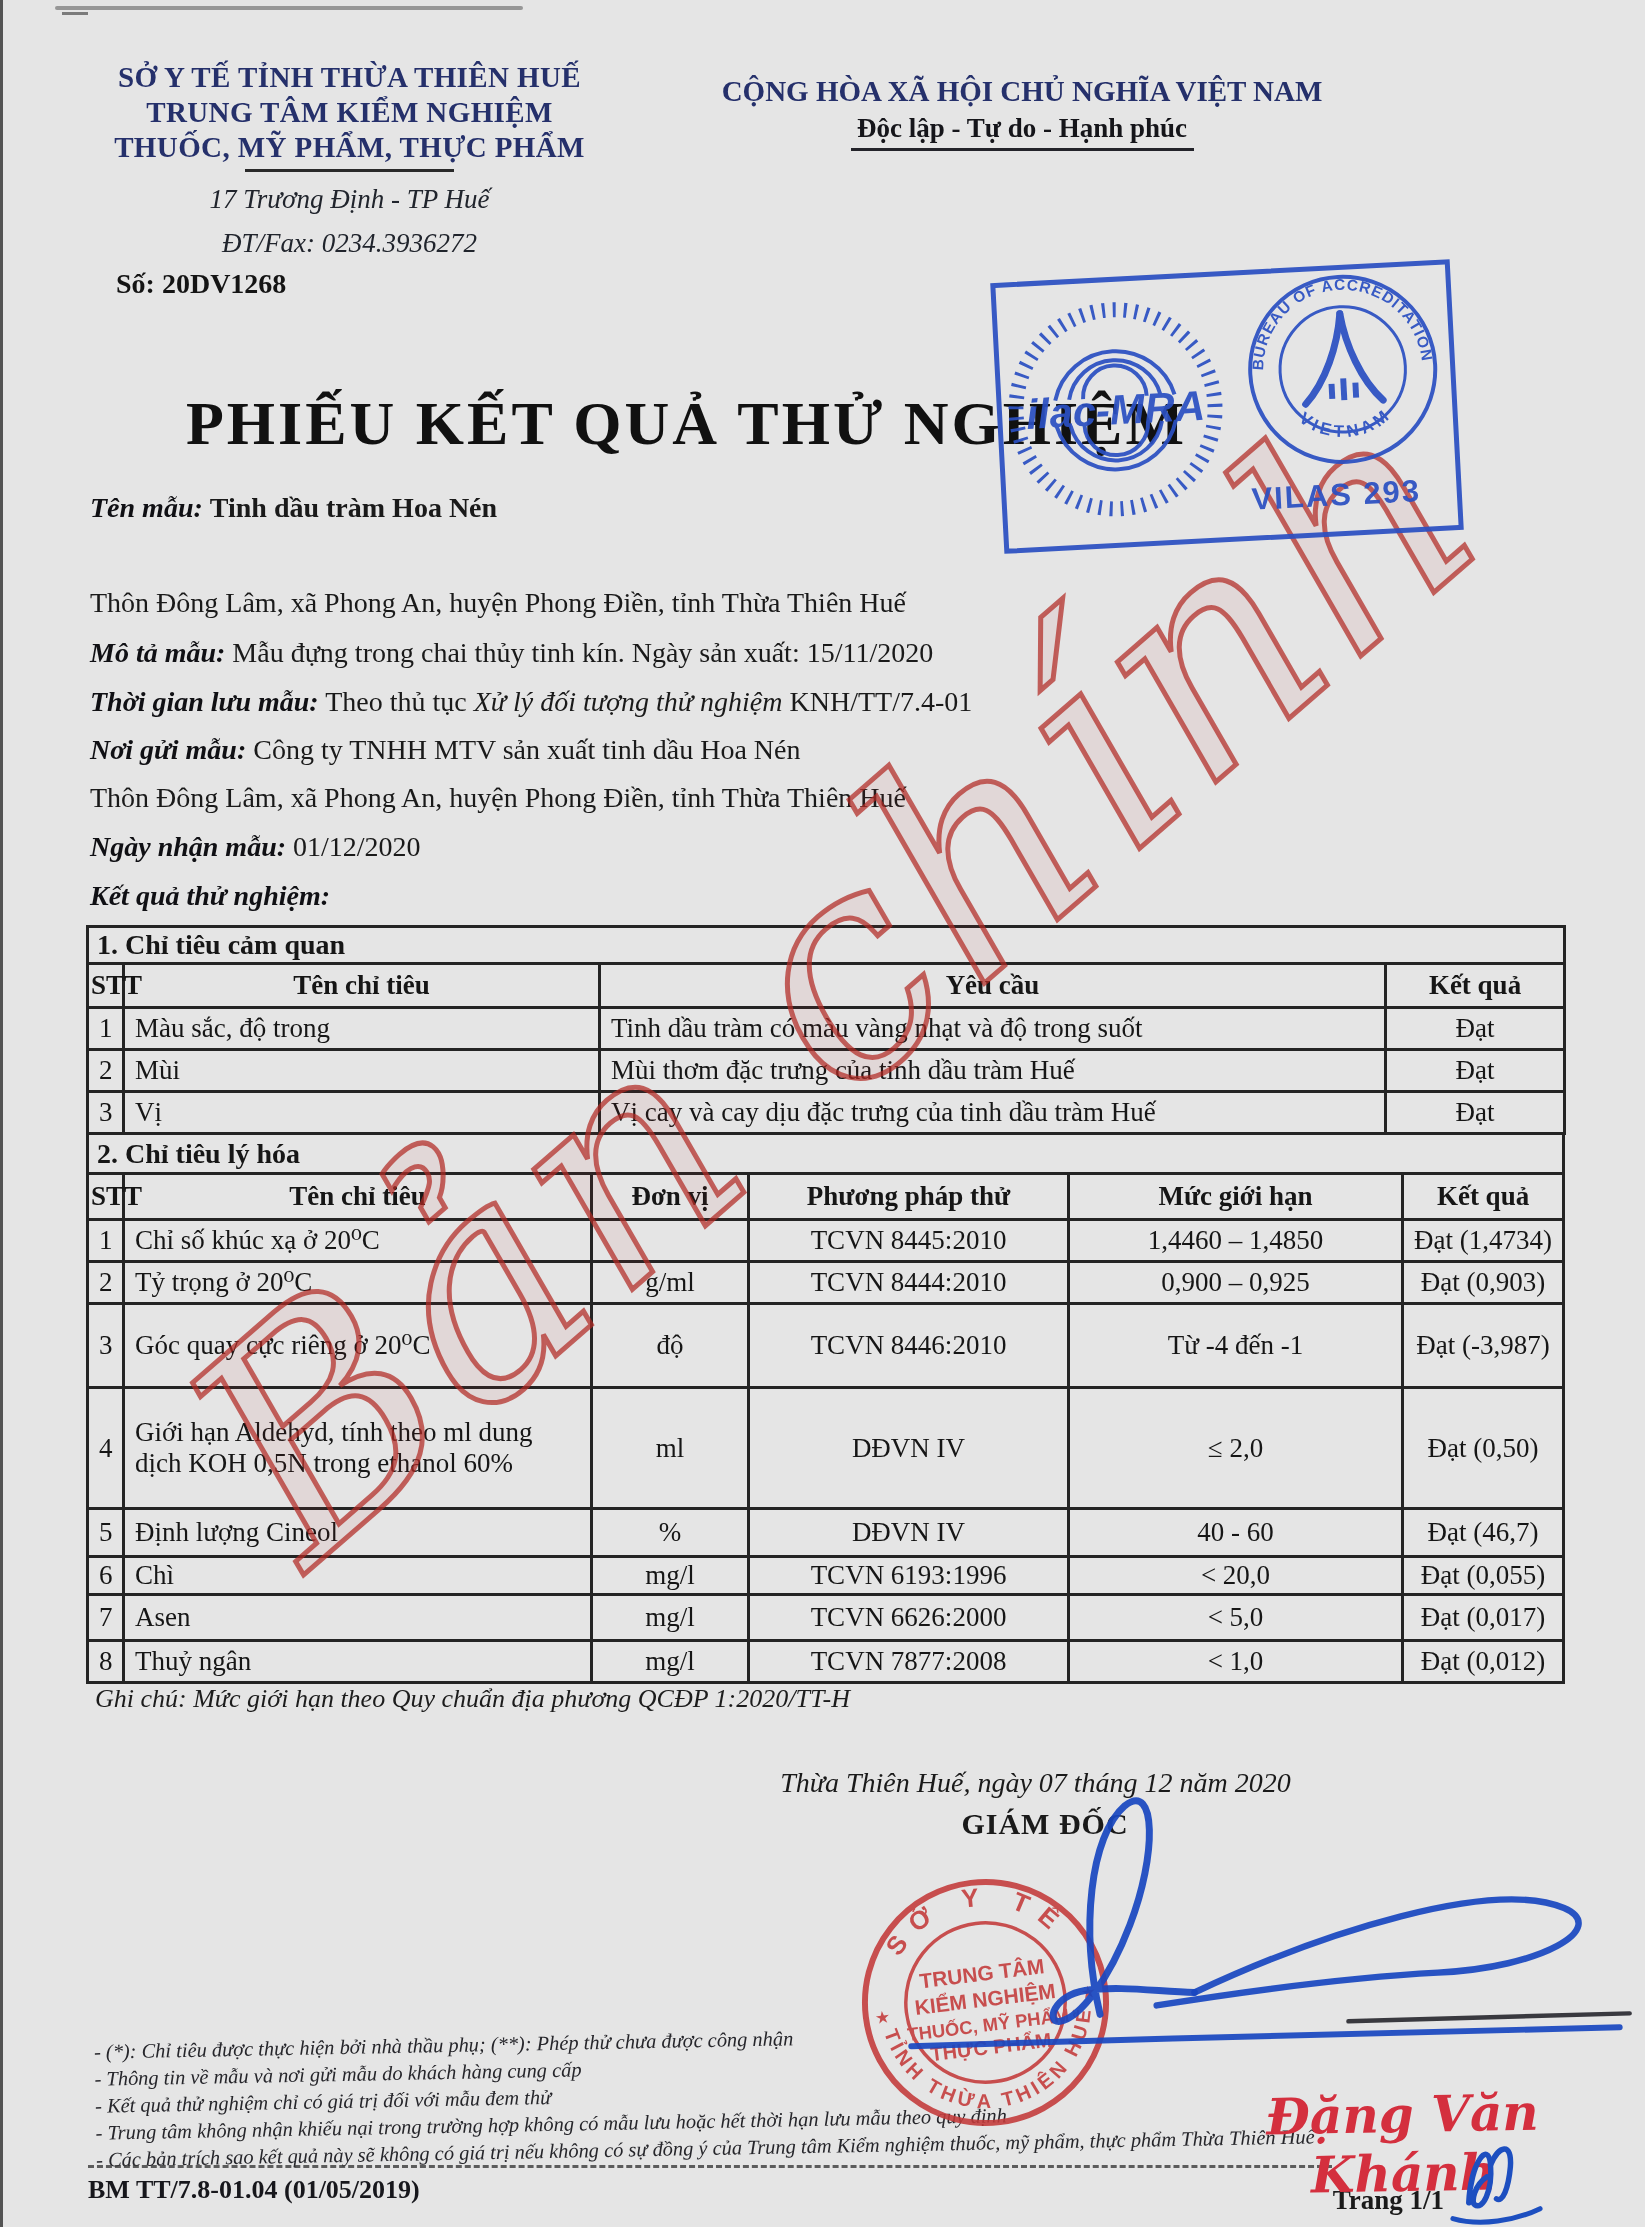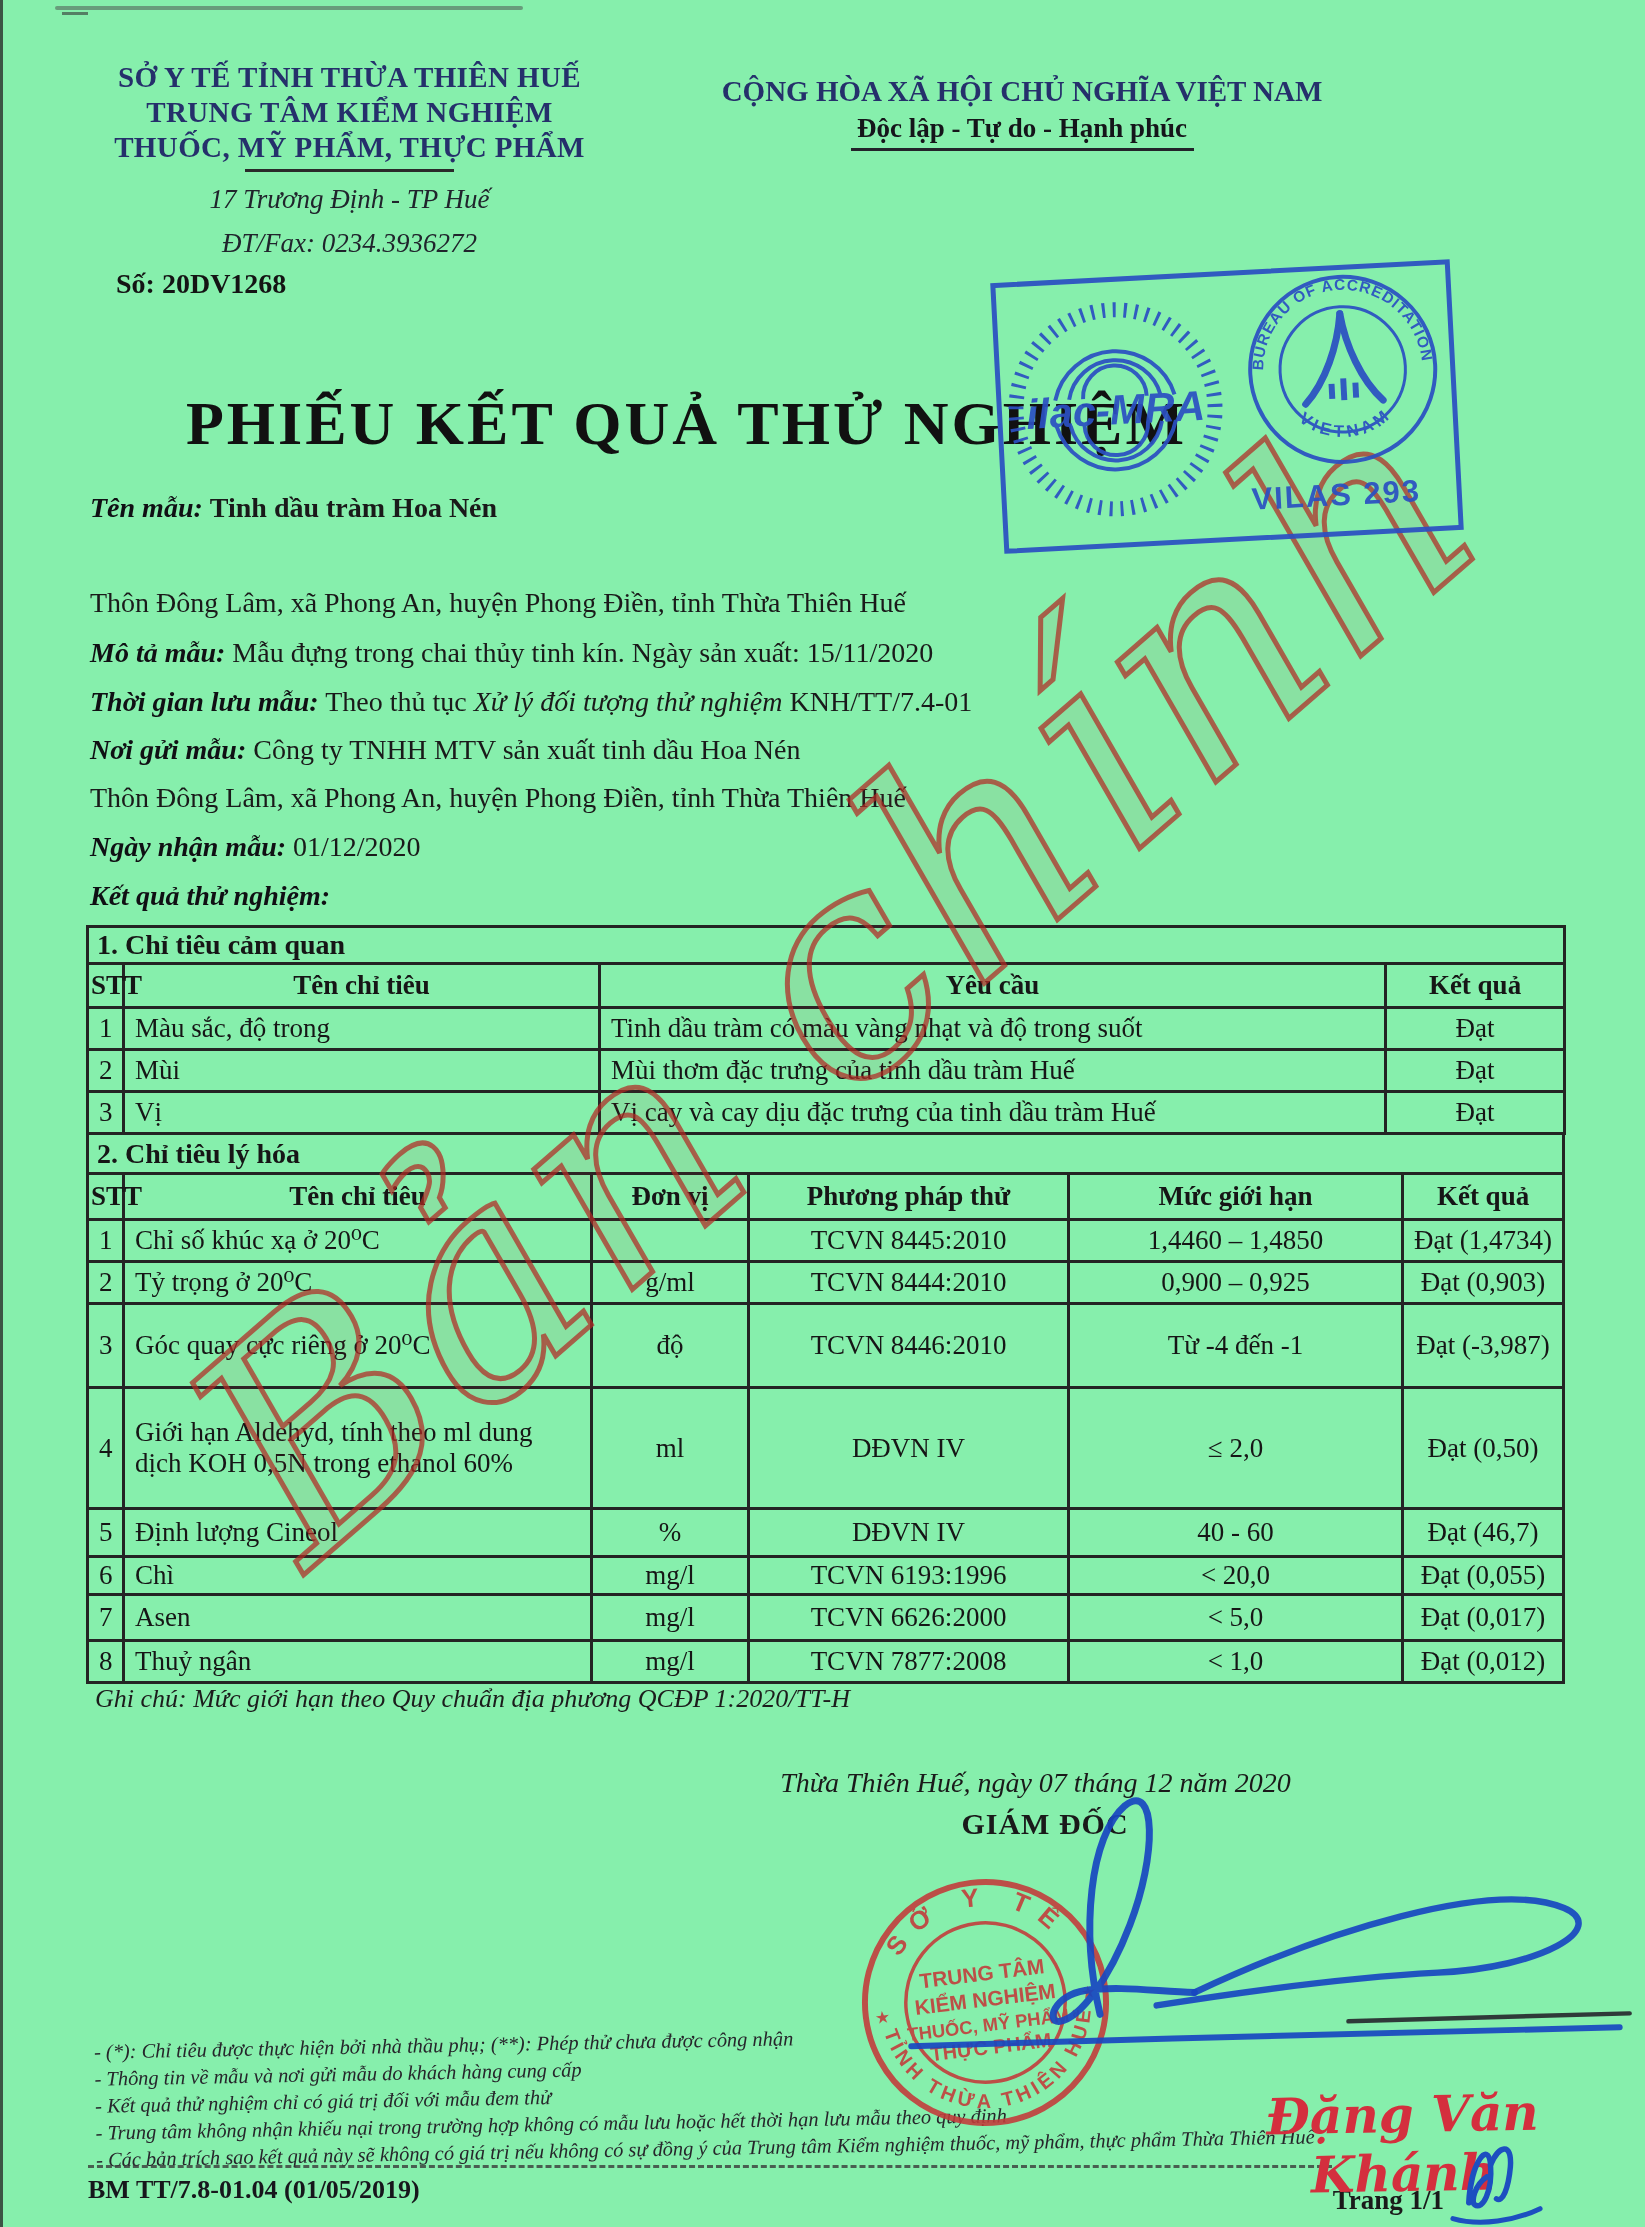--- a/index.html
+++ b/index.html
@@ -1,16 +1,16 @@
 <!DOCTYPE html>
 <html><head>
 <meta charset="utf-8">
 <style>
   html,body{margin:0;padding:0;background:#9a9a9a;}
-  .page{position:relative;width:1646px;height:2228px;background:#86efac;overflow:hidden;
+  .page{position:relative;width:1646px;height:2228px;background:#e5e5e5;overflow:hidden;
         font-family:"Liberation Serif","DejaVu Serif",serif;color:#1a1a1a;}
   .abs{position:absolute;}
   
   .edge-left{left:0;top:0;width:3px;height:2228px;background:#222;opacity:.75;}
   .smudge-top{left:55px;top:6px;width:468px;height:4px;background:#4a4a4a;opacity:.5;border-radius:2px;}
   .smudge-dot{left:62px;top:12px;width:26px;height:3px;background:#333;opacity:.6;}
   
   .org{left:58px;top:60px;width:583px;text-align:center;z-index:2;}
   .org .l{font-weight:bold;color:#25306b;font-size:29px;line-height:35px;letter-spacing:0.4px;}
   .u-rule{display:block;width:209px;height:0;border-bottom:3px solid #2a2a2a;margin:4px auto 6px auto;}

